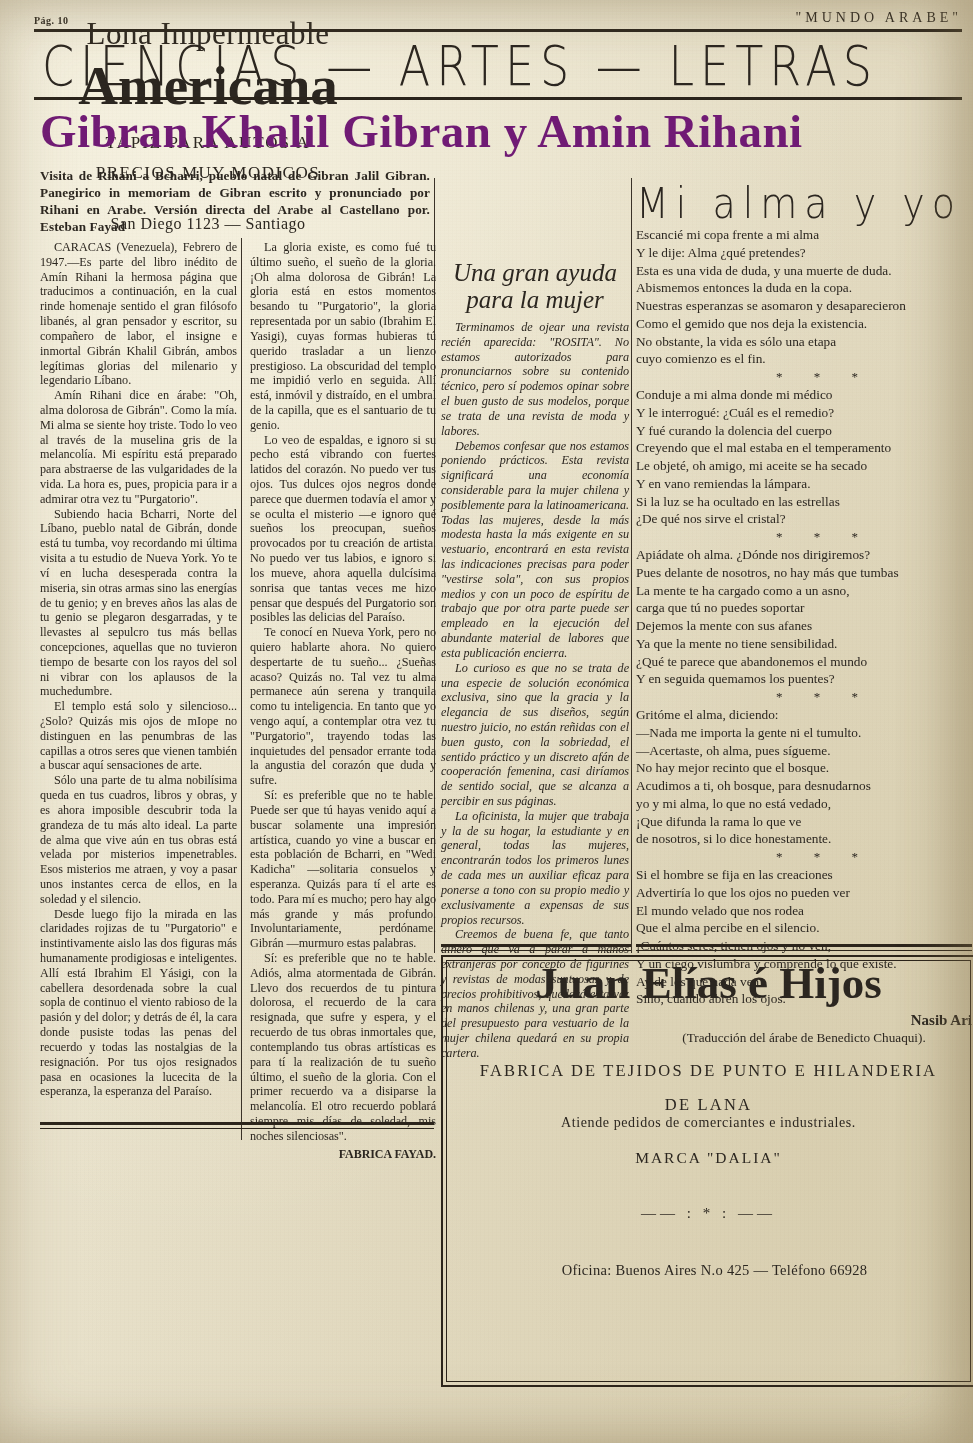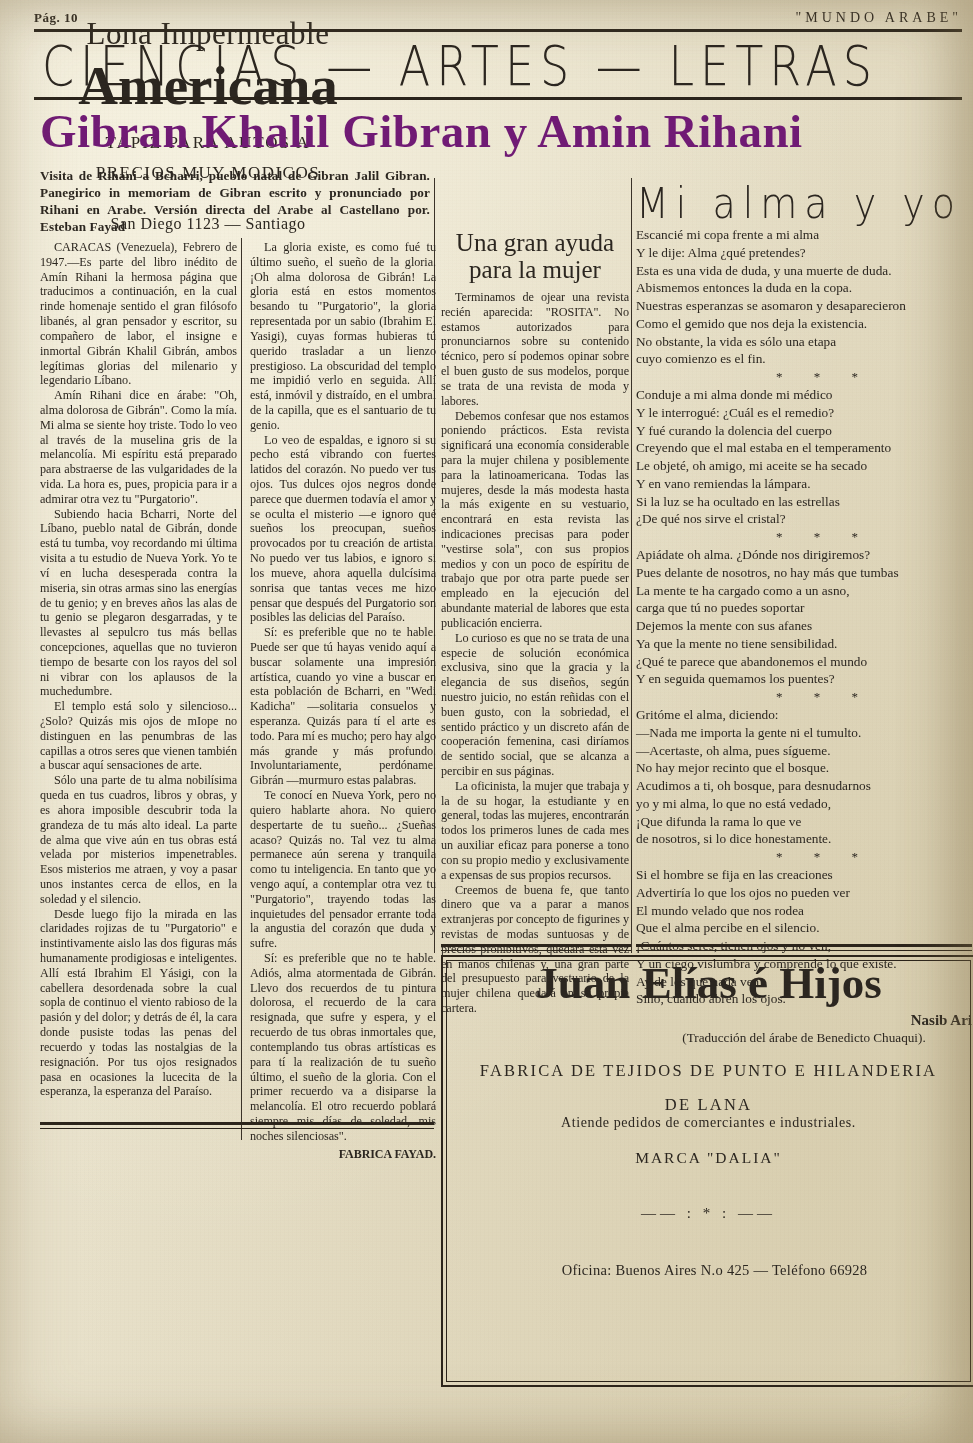--- a/index.html
+++ b/index.html
@@ -29,21 +29,21 @@
   .edge{
     position:absolute;inset:0;pointer-events:none;
     box-shadow: inset 0 0 70px rgba(140,120,80,.35), inset -24px 0 50px rgba(120,100,60,.28);
   }
   .page{position:absolute;inset:0;}
 
   
   .masthead{position:absolute;left:34px;top:10px;width:928px;}
   .mh-row{display:flex;justify-content:space-between;align-items:flex-end;
           font-size:13px;letter-spacing:.5px;}
-  .folio{font-weight:700;font-size:13px;}
+  .folio{font-weight:700;font-size:10px;}
   .pub{font-size:14px;letter-spacing:4px;white-space:nowrap;font-weight:500;}
   .rule-thick{border-top:3px solid #2a241c;margin-top:3px;}
   .section-title{
     font-family:"DejaVu Sans", sans-serif;
     font-weight:300;
     font-size:46px;
     letter-spacing:6px;
     line-height:1.05;
     margin:6px 0 2px 8px;
     white-space:nowrap;
@@ -80,21 +80,21 @@
     letter-spacing:-.05px;
   }
   .body p{margin:0;text-indent:14px;}
   .sig{text-align:right;font-weight:700;font-size:12px;margin-top:3px;}
 
   
   #col1{left:40px;top:240px;width:197px;height:900px;}
   
   #col2{left:250px;top:240px;width:186px;height:900px;}
   
-  #col3{left:441px;top:229px;width:188px;height:720px;}
+  #col3{left:441px;top:259px;width:188px;height:720px;font-style:italic;}
 
   .subhead{
     font-family:"Liberation Serif", serif;
     font-weight:400;font-size:25px;line-height:1.08;
     text-align:center;margin:0 0 7px 0;letter-spacing:0;
   }
 
   
   #poem{left:636px;top:182px;width:336px;}
   .poem-title{
@@ -163,22 +163,22 @@
     <p>Amín Rihani dice en árabe: "Oh, alma dolorosa de Gibrán". Como la mía. Mi alma se siente hoy triste. Todo lo veo al través de la muselina gris de la melancolía. Mi espíritu está preparado para abstraerse de las vulgaridades de la vida. La hora es, pues, propicia para ir a admirar otra vez tu "Purgatorio".</p>
     <p>Subiendo hacia Bcharri, Norte del Líbano, pueblo natal de Gibrán, donde está tu tumba, voy recordando mi última visita a tu estudio de Nueva York. Yo te ví en lucha desesperada contra la miseria, sin otras armas sino las energías de tu genio; y en breves años las alas de tu genio se plegaron desgarradas, y te llevastes al sepulcro tus más bellas concepciones, aquellas que no tuvieron tiempo de besarte con los rayos del sol ni vibrar con los aplausos de la muchedumbre.</p>
     <p>El templo está solo y silencioso... ¿Solo? Quizás mis ojos de mIope no distinguen en las penumbras de las capillas a otros seres que vienen también a buscar aquí sensaciones de arte.</p>
     <p>Sólo una parte de tu alma nobilísima queda en tus cuadros, libros y obras, y es ahora imposible descubrir toda la grandeza de tu más alto ideal. La parte de alma que vive aún en tus obras está velada por misterios impenetrables. Esos misterios me atraen, y voy a pasar unos instantes cerca de ellos, en la soledad y el silencio.</p>
     <p>Desde luego fijo la mirada en las claridades rojizas de tu "Purgatorio" e instintivamente aislo las dos figuras más humanamente prodigiosas e inteligentes. Allí está Ibrahim El Yásigi, con la cabellera desordenada sobre la cual sopla de continuo el viento rabioso de la pasión y del dolor; y detrás de él, la cara donde pusiste todas las penas del recuerdo y todas las nostalgias de la resignación. Por tus ojos resignados pasa en ocasiones la lucecita de la esperanza, la esperanza del Paraíso.</p>
   </div>
 
   <div class="col body" id="col2">
     <p>La gloria existe, es como fué tu último sueño, el sueño de la gloria. ¡Oh alma dolorosa de Gibrán! La gloria está en estos momentos besando tu "Purgatorio", la gloria representada por un sabio (Ibrahim El Yasigi), cuyas formas hubieras tú querido trasladar a un lienzo prestigioso. La obscuridad del templo me impidió verlo en seguida. Allí está, inmóvil y distraído, en el umbral de la capilla, que es el santuario de tu genio.</p>
     <p>Lo veo de espaldas, e ignoro si su pecho está vibrando con fuertes latidos del corazón. No puedo ver tus ojos. Tus dulces ojos negros donde parece que duermen todavía el amor y se oculta el misterio —e ignoro qué sueños los preocupan, sueños provocados por tu creación de artista. No puedo ver tus labios, e ignoro si los mueve, ahora aquella dulcísima sonrisa que tantas veces me hizo pensar que después del Purgatorio son posibles las delicias del Paraíso.</p>
+    <p>Te conocí en Nueva York, pero no quiero hablarte ahora. No quiero despertarte de tu sueño... ¿Sueñas acaso? Quizás no. Tal vez tu alma permanece aún serena y tranquila como tu inteligencia. En tanto que yo vengo aquí, a contemplar otra vez tu "Purgatorio", trayendo todas las inquietudes del pensador errante toda la angustia del corazón que duda y sufre.</p>
     <p>Sí: es preferible que no te hable. Puede ser que tú hayas venido aquí a buscar solamente una impresión artística, cuando yo vine a buscar en esta población de Bcharri, en "Wedi Kadicha" —solitaria consuelos y esperanza. Quizás para tí el arte es todo. Para mí es mucho; pero hay algo más grande y más profundo. Involuntariamente, perdóname. Gibrán —murmuro estas palabras.</p>
-    <p>Te conocí en Nueva York, pero no quiero hablarte ahora. No quiero despertarte de tu sueño... ¿Sueñas acaso? Quizás no. Tal vez tu alma permanece aún serena y tranquila como tu inteligencia. En tanto que yo vengo aquí, a contemplar otra vez tu "Purgatorio", trayendo todas las inquietudes del pensador errante toda la angustia del corazón que duda y sufre.</p>
     <p>Sí: es preferible que no te hable. Adiós, alma atormentada de Gibrán. Llevo dos recuerdos de tu pintura dolorosa, el recuerdo de la cara resignada, que sufre y espera, y el recuerdo de tus obras inmortales que, contemplando tus obras artísticas es para tí la realización de tu sueño último, el sueño de la gloria. Con el primer recuerdo va a disiparse la melancolía. El otro recuerdo poblará siempre mis días de soledad, mis noches silenciosas".</p>
     <div class="sig">FABRICA FAYAD.</div>
   </div>
 
   <div class="col" id="col3">
     <div class="subhead">Una gran ayuda para la mujer</div>
     <div class="body">
       <p>Terminamos de ojear una revista recién aparecida: "ROSITA". No estamos autorizados para pronunciarnos sobre su contenido técnico, pero sí podemos opinar sobre el buen gusto de sus modelos, porque se trata de una revista de moda y labores.</p>
       <p>Debemos confesar que nos estamos poniendo prácticos. Esta revista significará una economía considerable para la mujer chilena y posiblemente para la latinoamericana. Todas las mujeres, desde la más modesta hasta la más exigente en su vestuario, encontrará en esta revista las indicaciones precisas para poder "vestirse sola", con sus propios medios y con un poco de espíritu de trabajo que por otra parte puede ser empleado en la ejecución del abundante material de labores que esta publicación encierra.</p>
       <p>Lo curioso es que no se trata de una especie de solución económica exclusiva, sino que la gracia y la elegancia de sus diseños, según nuestro juicio, no están reñidas con el buen gusto, con la sobriedad, el sentido práctico y un discreto afán de cooperación femenina, casi diríamos de sentido social, que se alcanza a percibir en sus páginas.</p>

